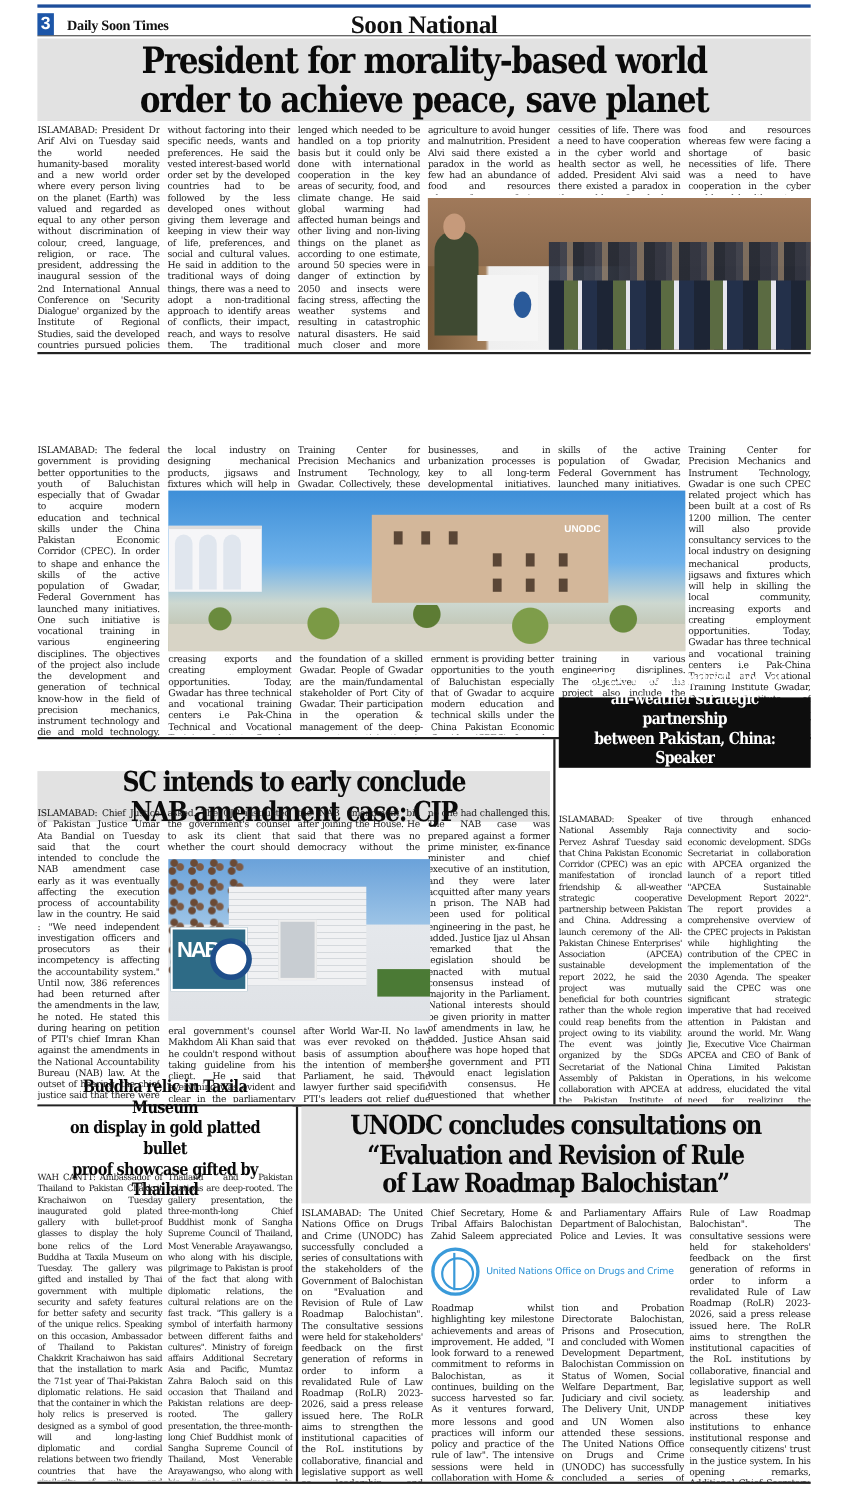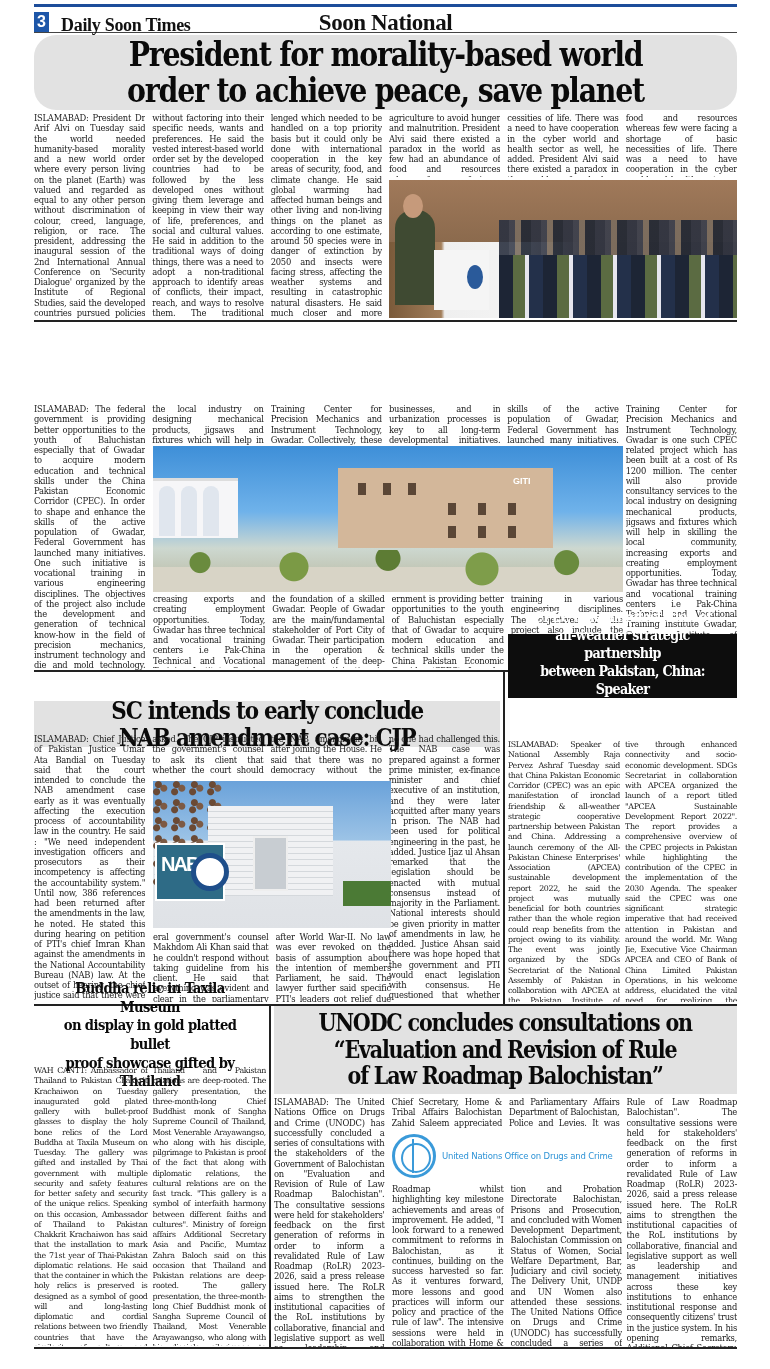--- a/index.html
+++ b/index.html
@@ -5,21 +5,21 @@
   * { box-sizing: border-box; margin: 0; padding: 0; }
   html, body { width: 770px; height: 1369px; background: #ffffff; overflow: hidden; }
   body { font-family: "DejaVu Serif", "Liberation Serif", serif; color: #111; position: relative; }
 
   .page { position: absolute; left: 34px; top: 0; width: 703px; height: 1369px; }
 
   .top-rule { position: absolute; left: 0; top: 4px; width: 703px; height: 3px; background: #1d4d9a; }
 
   .masthead { position: absolute; left: 0; top: 12px; width: 703px; height: 21px; border-bottom: 1.5px solid #444; }
   .page-num { position: absolute; left: 0; top: 0; width: 15px; height: 20px; background: #1d56a8; color: #fff; font-family: "Liberation Sans", sans-serif; font-weight: bold; font-size: 16px; text-align: center; line-height: 20px; }
-  .paper-name { position: absolute; left: 27px; top: 3px; font-family: "Liberation Serif", serif; font-weight: bold; font-size: 18px; letter-spacing: -0.3px; }
+  .paper-name { position: absolute; left: 27px; top: 3px; font-family: "Liberation Serif", serif; font-weight: bold; font-size: 13px; letter-spacing: -0.3px; }
   .section-name { position: absolute; left: 0; width: 703px; top: -2px; text-align: center; font-family: "Liberation Serif", serif; font-weight: bold; font-size: 23px; letter-spacing: -0.4px; pointer-events: none; }
 
   .headline-box { position: absolute; background: #e2e2e2; text-align: center; display: flex; align-items: center; justify-content: center; }
   .headline { font-family: "DejaVu Serif", serif; font-weight: bold; color: #0a0a0a; letter-spacing: -1.4px; line-height: 1.08; transform: scaleX(0.86); }
   .headline-white { background: #fff; }
   .headline-black { background: #0d0d0d; }
   .headline-black .headline { color: #fff; }
 
   .cols { position: absolute; display: flex; gap: 7px; }
   .col { flex: 1; font-family: "DejaVu Serif", serif; font-size: 8.4px; line-height: 10.25px; text-align: justify; color: #1a1a1a; overflow: hidden; letter-spacing: -0.25px; hyphens: auto; }
@@ -68,21 +68,21 @@
 <div class="page">
 
   <div class="top-rule"></div>
 
   <div class="masthead">
     <div class="page-num">3</div>
     <div class="paper-name">Daily Soon Times</div>
     <div class="section-name">Soon National</div>
   </div>
 
-  <div class="headline-box" style="left:0; top:35px; width:703px; height:75px;border-radius:22px;">
+  <div class="headline-box" style="left:0; top:35px; width:703px; height:75px;">
     <div class="headline" style="font-size:33px;">
       <div>President for morality-based world</div>
       <div>order to achieve peace, save planet</div>
     </div>
   </div>
 
   <div class="cols" style="left:0; top:113px; width:703px; height:205px;">
     <div class="col">ISLAMABAD: President Dr Arif Alvi on Tuesday said the world needed humanity-based morality and a new world order where every person living on the planet (Earth) was valued and regarded as equal to any other person without discrimination of colour, creed, language, religion, or race. The president, addressing the inaugural session of the 2nd International Annual Conference on 'Security Dialogue' organized by the Institute of Regional Studies, said the developed countries pursued policies suiting their vested interests, and imposed their policies and thinking on the less developed countries</div>
     <div class="col">without factoring into their specific needs, wants and preferences. He said the vested interest-based world order set by the developed countries had to be followed by the less developed ones without giving them leverage and keeping in view their way of life, preferences, and social and cultural values. He said in addition to the traditional ways of doing things, there was a need to adopt a non-traditional approach to identify areas of conflicts, their impact, reach, and ways to resolve them. The traditional concept of the nations and nation-states, he added, were being chal-</div>
     <div class="col">lenged which needed to be handled on a top priority basis but it could only be done with international cooperation in the key areas of security, food, and climate change. He said global warming had affected human beings and other living and non-living things on the planet as according to one estimate, around 50 species were in danger of extinction by 2050 and insects were facing stress, affecting the weather systems and resulting in catastrophic natural disasters. He said much closer and more meaningful international cooperation was needed to restore ecological balance and also in</div>
@@ -122,21 +122,21 @@
       <div class="win" style="left:20px;top:15px;"></div>
       <div class="win" style="left:45px;top:15px;"></div>
       <div class="win" style="left:70px;top:15px;"></div>
       <div class="win" style="left:110px;top:35px;"></div>
       <div class="win" style="left:140px;top:35px;"></div>
       <div class="win" style="left:170px;top:35px;"></div>
       <div class="win" style="left:110px;top:58px;"></div>
       <div class="win" style="left:140px;top:58px;"></div>
       <div class="win" style="left:170px;top:58px;"></div>
     </div>
-    <div class="giti">GITI</div>
+    <div class="giti">UNODC</div>
     <div class="trees"></div>
   </div>
 
   <div class="cols" style="left:119px; top:594px; width:470px; height:74px;">
     <div class="col">creasing exports and creating employment opportunities. Today, Gwadar has three technical and vocational training centers i.e Pak-China Technical and Vocational Training Institute Gwadar, Gwadar Institute of Technology, and Technical</div>
     <div class="col">the foundation of a skilled Gwadar. People of Gwadar are the main/fundamental stakeholder of Port City of Gwadar. Their participation in the operation &amp; management of the deep-sea port, participation in industrial and commercial</div>
     <div class="col">ernment is providing better opportunities to the youth of Baluchistan especially that of Gwadar to acquire modern education and technical skills under the China Pakistan Economic Corridor (CPEC). In order to shape and enhance the</div>
     <div class="col">training in various engineering disciplines. The objectives of the project also include the development and generation of technical know-how in the field of precision mechanics, instrument technology and die and mold technology. Technical</div>
   </div>
 

